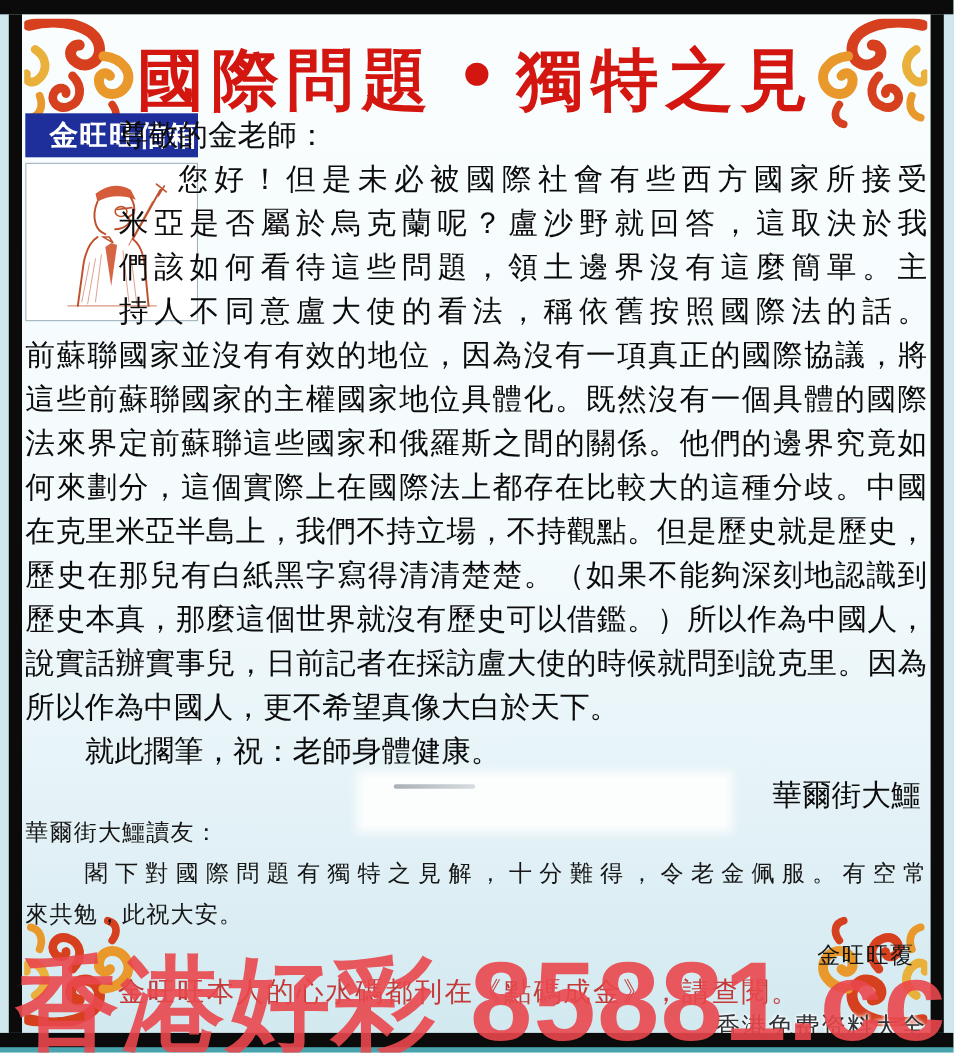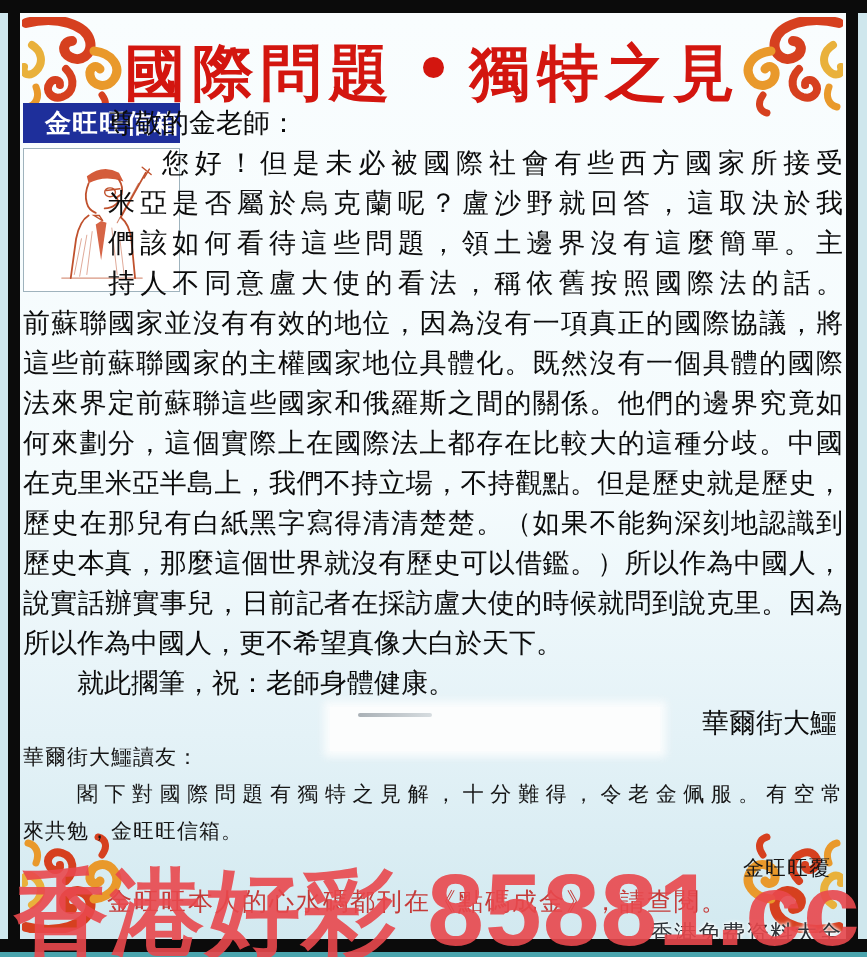--- a/index.html
+++ b/index.html
@@ -181,21 +181,21 @@
           <div class="tline right">華爾街大鱷</div>
         </div>
     </div>
 
     <div class="whiteout"></div>
     <div class="smudge"></div>
 
     <div class="reply">
         <div class="tline">華爾街大鱷讀友：</div>
         <div class="tline ind fill">閣下對國際問題有獨特之見解，十分難得，令老金佩服。有空常</div>
-        <div class="tline">來共勉，金旺旺信箱。</div>
+        <div class="tline">來共勉，此祝大安。</div>
         <div class="tline right">金旺旺覆</div>
       </div>
 
     <div class="notice">金旺旺本人的心水碼都刊在《點碼成金》，請查閱。</div>
 
     <div class="brand">香港免费资料大全</div>
 
   </div>
 
   <div class="watermark"><span class="wm-cn">香港好彩</span><span class="wm-num"> 85881.cc</span></div>

